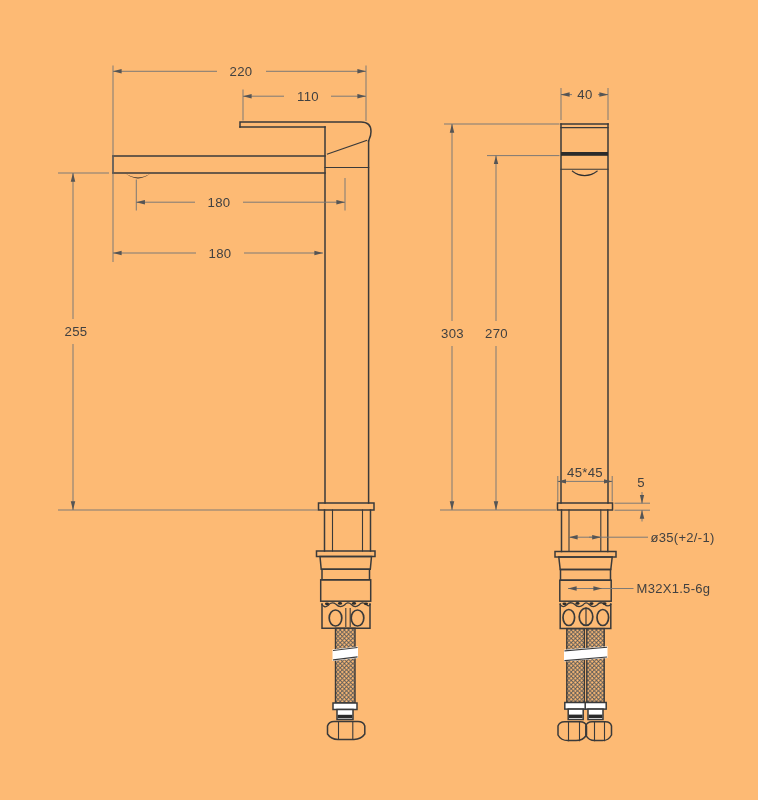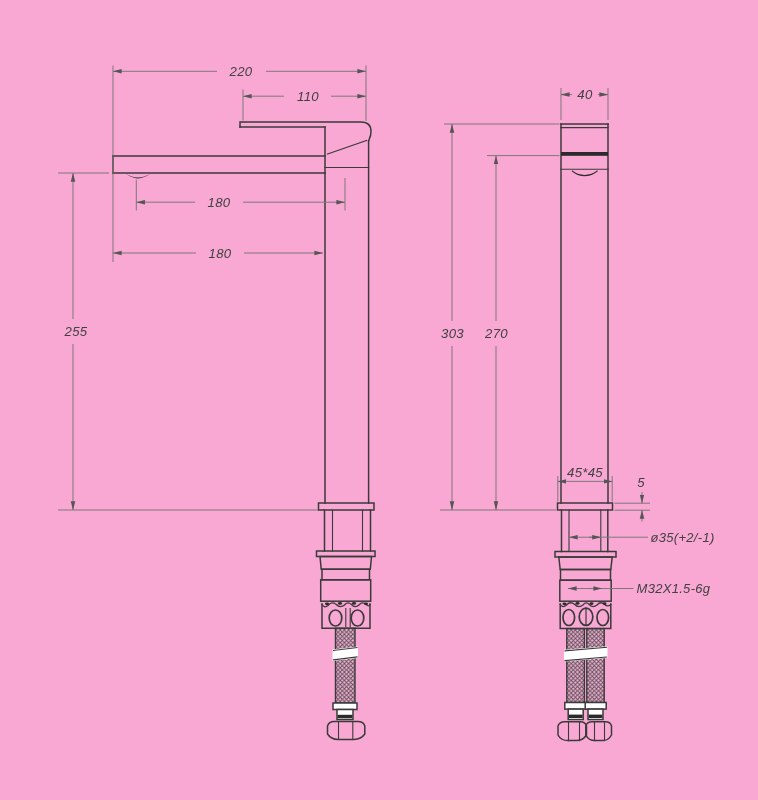--- a/index.html
+++ b/index.html
@@ -1,16 +1,16 @@
 <!DOCTYPE html>
 <html><head>
 <meta charset="utf-8">
 <style>
   html,body{margin:0;padding:0;background:#ffffff;}
-  .stage{position:relative;width:758px;height:800px;background:#f9a8d4;overflow:hidden;font-style:italic;}
+  .stage{position:relative;width:758px;height:800px;background:#fdba74;overflow:hidden;}
   svg text{font-family:"Liberation Sans",sans-serif;fill:#414141;letter-spacing:.3px;}
   .dimtxt{font-size:13.2px;}
   .spectxt{font-size:13px;}
 </style>
 </head>
 <body>
 
 <div class="stage">
 <svg width="758" height="800" viewBox="0 0 758 800">
   <defs>

